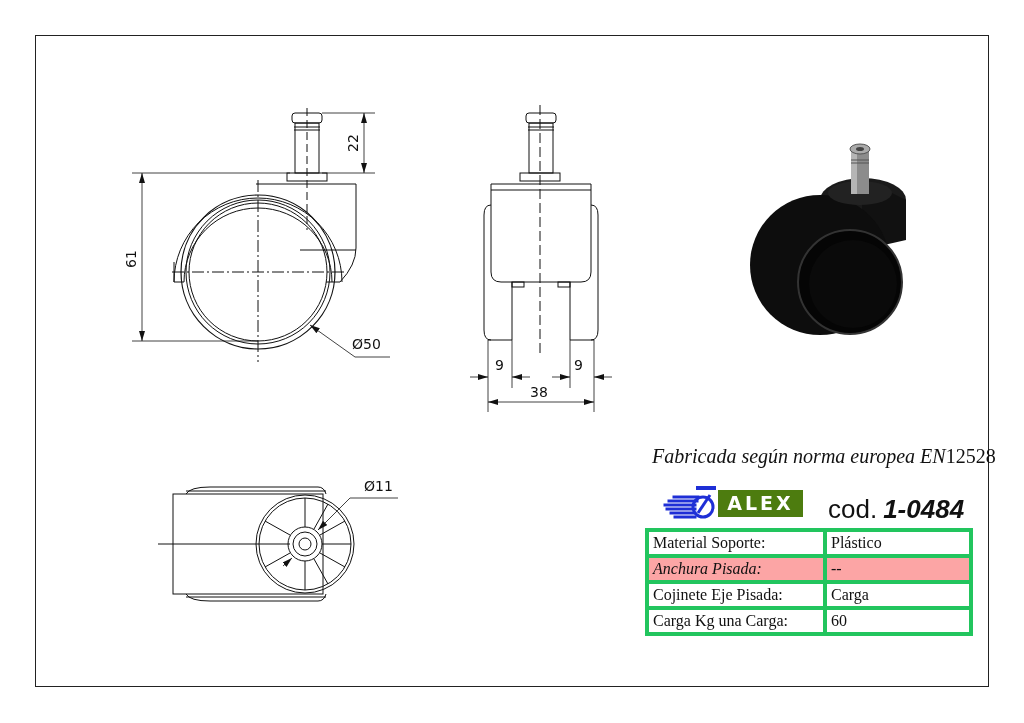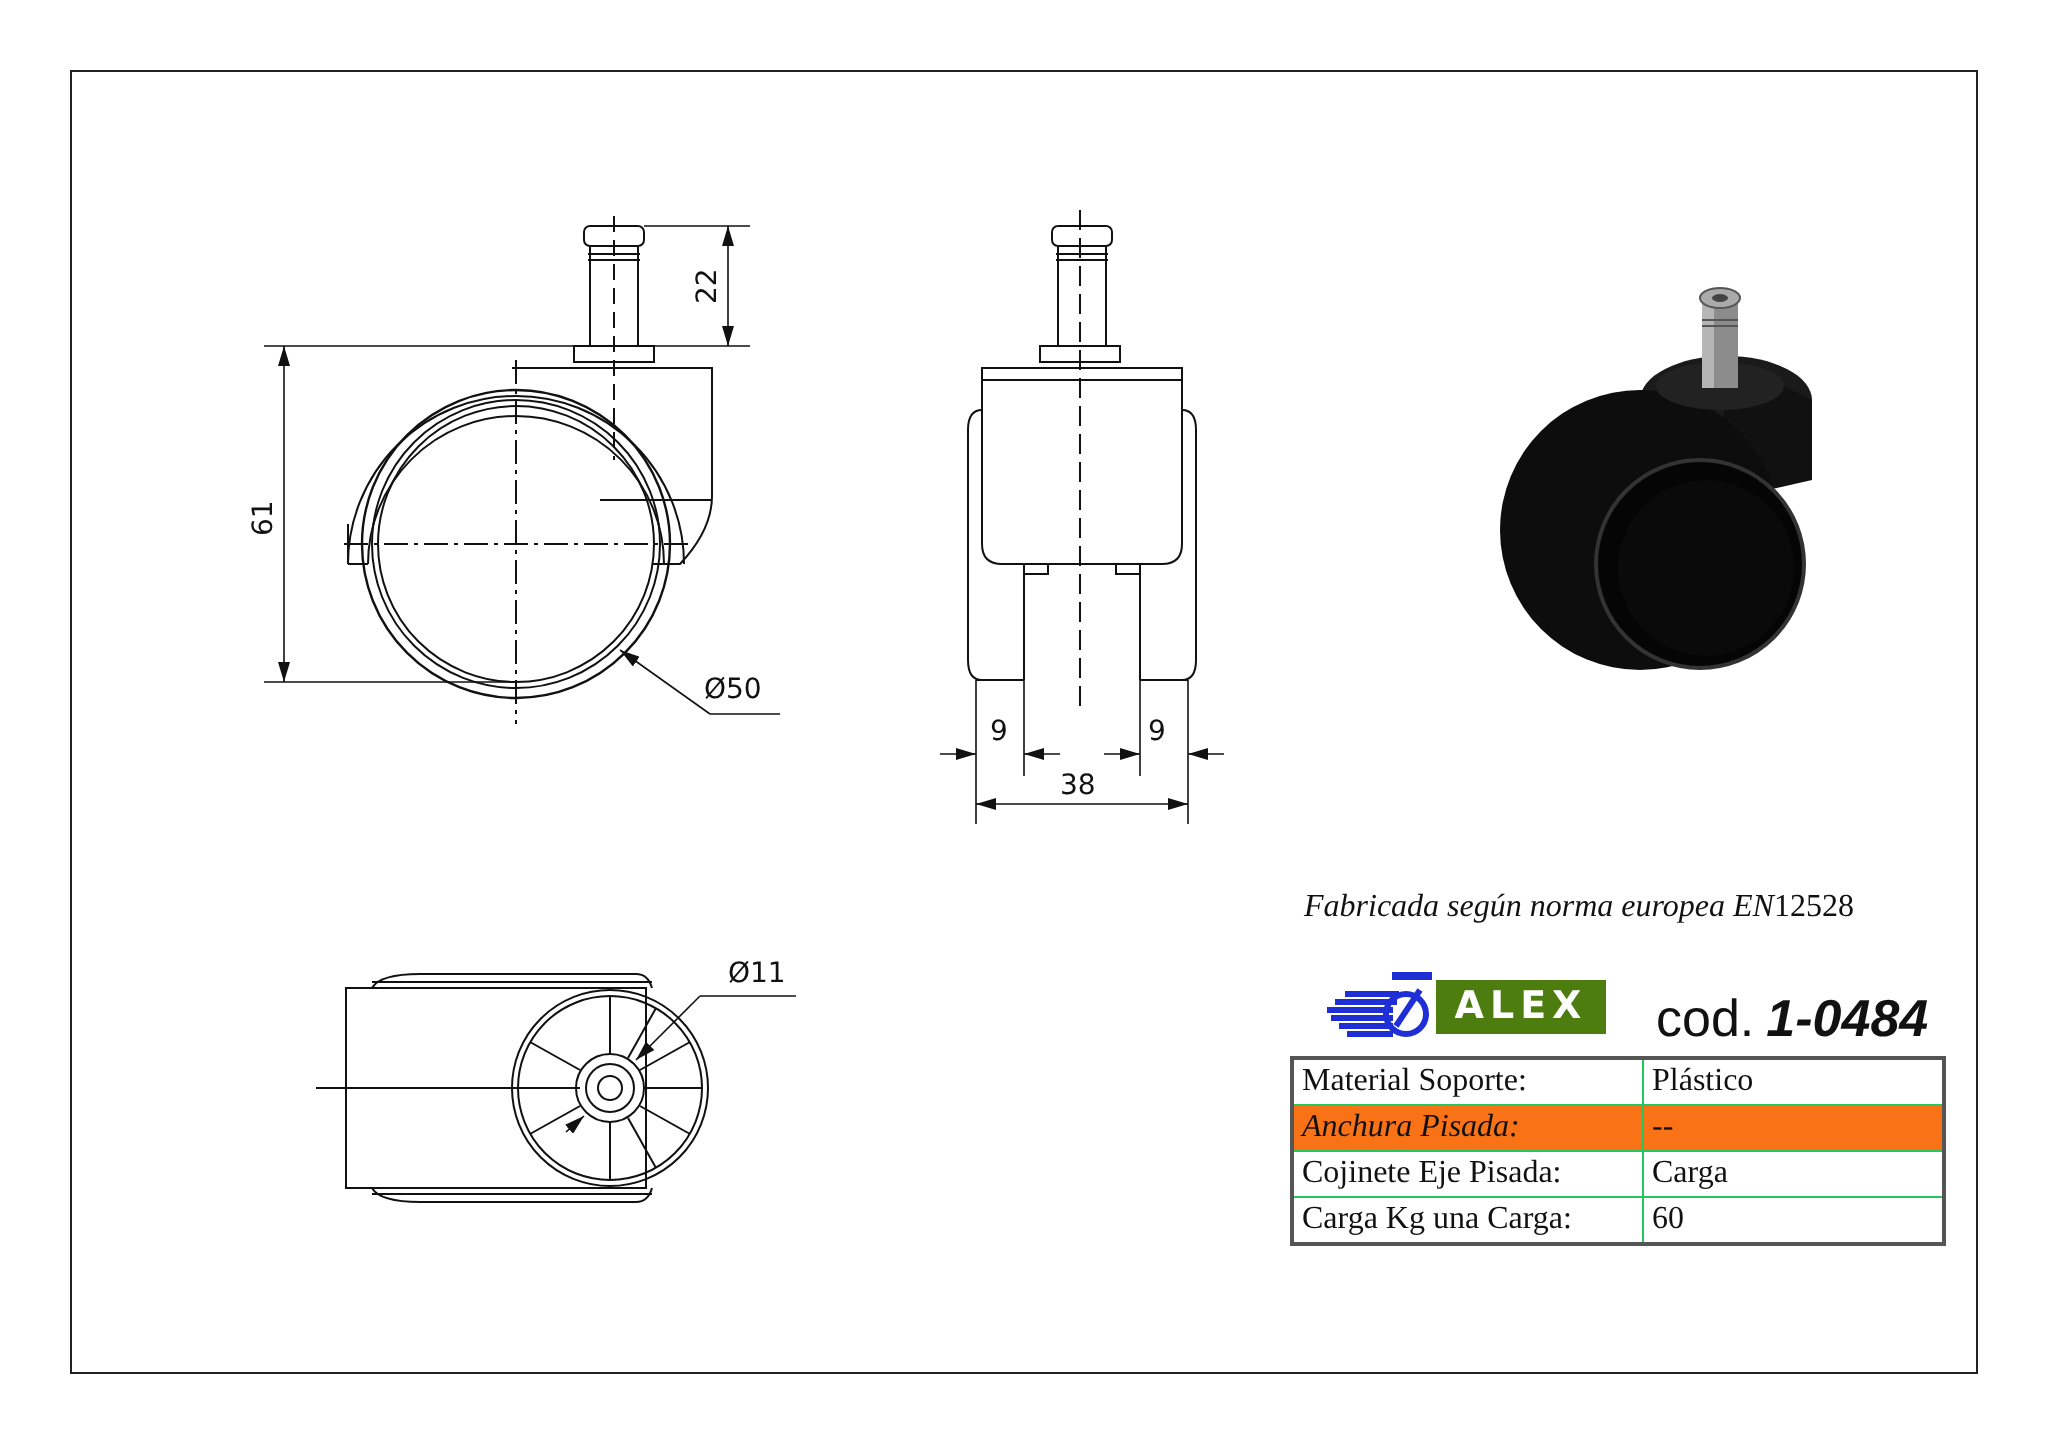--- a/index.html
+++ b/index.html
@@ -1,29 +1,29 @@
 <!DOCTYPE html>
 <html><head>
 <meta charset="utf-8">
 <style>
   html, body { margin: 0; padding: 0; background: #ffffff; }
   body { width: 1024px; height: 723px; position: relative; overflow: hidden; font-family: "DejaVu Sans", sans-serif; }
   .frame { position: absolute; left: 35px; top: 35px; width: 954px; height: 652px; border: 1.5px solid #222; box-sizing: border-box; }
   svg.drawing { position: absolute; left: 0; top: 0; }
   .dim { font-family: "DejaVu Sans", sans-serif; font-size: 14px; fill: #111; }
-  .norma { position: absolute; left: 652px; top: 445px; font-family: "Liberation Serif", serif; font-style: italic; font-size: 16px; color: #111; white-space: nowrap; }
+  .norma { position: absolute; left: 652px; top: 445px; font-family: "Liberation Serif", serif; font-style: italic; font-size: 20px; color: #111; white-space: nowrap; }
   .norma .num { font-style: normal; }
   .logo { position: absolute; left: 660px; top: 484px; width: 145px; height: 36px; }
   .logo-box { position: absolute; left: 58px; top: 6px; width: 85px; height: 27px; background: #4d7c0f; color: #fff; font-family: "DejaVu Sans", sans-serif; font-weight: bold; font-size: 19px; letter-spacing: 3px; line-height: 27px; text-align: center; }
   .cod { position: absolute; left: 828px; top: 494px; font-family: "Liberation Sans", sans-serif; font-size: 26px; color: #111; white-space: nowrap; }
   .cod .code { font-weight: bold; font-style: italic; margin-left: 6px; }
   table.specs { position: absolute; left: 645px; top: 528px; width: 328px; border-collapse: collapse; border: 2px solid #555; font-family: "Liberation Serif", serif; font-size: 16px; color: #111; }
-  table.specs td { border: 1px solid #22c55e; padding: 0 4px; height: 22px; line-height: 20px; white-space: nowrap; margin-top: 36px; }
+  table.specs td { border: 4px solid #22c55e; padding: 0 4px; height: 22px; line-height: 20px; white-space: nowrap; margin-top: 36px; }
   table.specs td.label { width: 166px; }
-  table.specs tr.alt td { background: #f97316; font-style: italic; }
+  table.specs tr.alt td { background: #fca5a5; font-style: italic; }
 </style>
 </head>
 <body>
 
 <div class="frame"></div>
 
 <svg class="drawing" width="1024" height="723" viewBox="0 0 1024 723">
   <defs>
     <marker id="arr" markerWidth="10" markerHeight="6" refX="10" refY="3" orient="auto-start-reverse" markerUnits="userSpaceOnUse">
       <path d="M0,0 L10,3 L0,6 z" fill="#111"></path>

